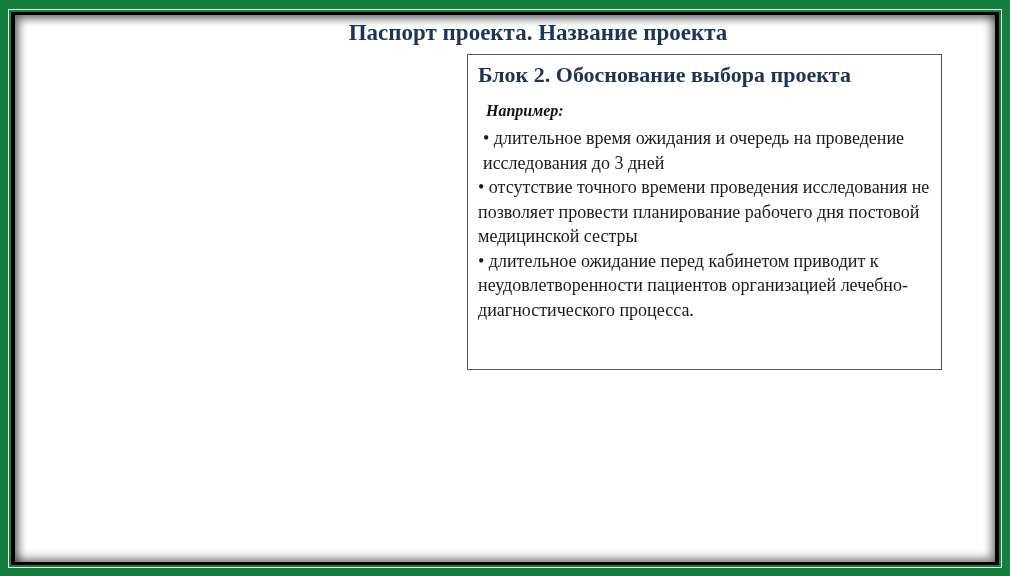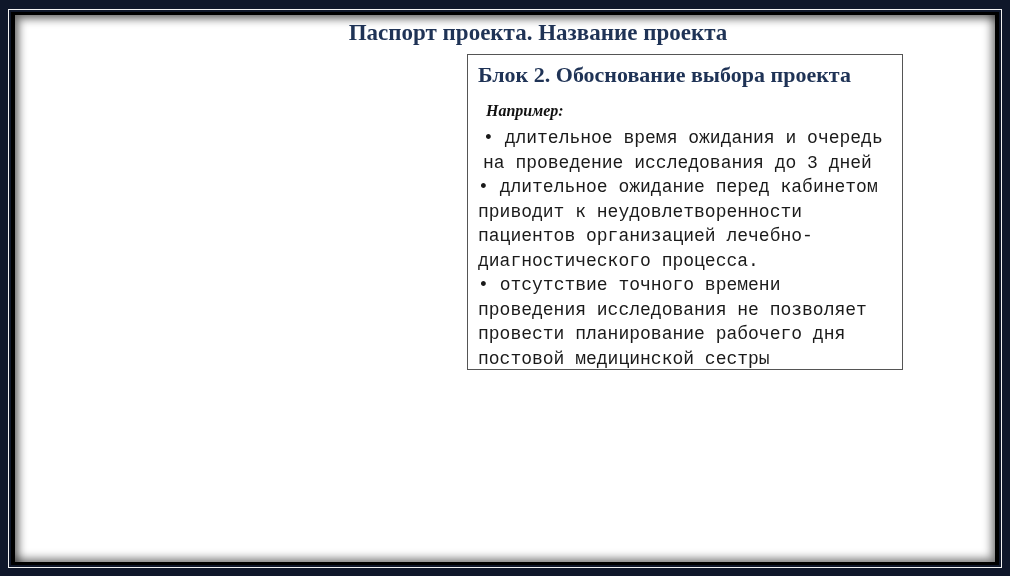--- a/index.html
+++ b/index.html
@@ -7,21 +7,21 @@
       padding: 0;
       width: 1010px;
       height: 576px;
       overflow: hidden;
       background: #000000;
     }
     .slide-frame {
       position: absolute;
       left: 0; top: 0;
       width: 1010px; height: 576px;
-      background: #0f172a;
+      background: #15803d;
     }
     .white-rule {
       position: absolute;
       left: 8px; top: 9px;
       width: 994px; height: 559px;
       border: 1px solid #f2f2f2;
       box-sizing: border-box;
     }
     .inner-border {
       position: absolute;
@@ -44,21 +44,21 @@
       font-family: "Liberation Serif", "DejaVu Serif", serif;
       font-weight: bold;
       font-size: 23px;
       line-height: 30px;
       color: #1f3356;
       margin: 0;
     }
     .block-box {
       position: absolute;
       left: 452px; top: 39px;
-      width: 436px; height: 316px;
+      width: 475px; height: 316px;
       border: 1px solid #555555;
       box-sizing: border-box;
       background: #ffffff;
       padding: 6px 10px 0 10px;
     }
     .block-title {
       font-family: "Liberation Serif", "DejaVu Serif", serif;
       font-weight: bold;
       font-size: 22px;
       line-height: 28px;
@@ -68,21 +68,21 @@
     .block-example {
       font-family: "Liberation Serif", "DejaVu Serif", serif;
       font-weight: bold;
       font-style: italic;
       font-size: 16px;
       line-height: 20px;
       color: #111111;
       margin: 0 0 5px 8px;
     }
     .bullet-list {
-      font-family: Liberation Mono, monospace;
+      font-family: Liberation Serif, serif;
       font-size: 18px;
       line-height: 24.5px;
       color: #1a1a1a;
       margin: 0;
       padding: 0;
       list-style: none;
     }
     .bullet-item { margin: 0; padding: 0; }
     .bullet-item.first { padding-left: 5px; }
   </style>
@@ -94,19 +94,19 @@
   <div class="inner-border"></div>
   <div class="content">
 
     <h1 class="slide-title">Паспорт проекта. Название проекта</h1>
 
     <div class="block-box">
       <h2 class="block-title">Блок 2. Обоснование выбора проекта</h2>
       <p class="block-example">Например:</p>
       <ul class="bullet-list">
         <li class="bullet-item first"><span>•</span> <span>длительное время ожидания и очередь на проведение исследования до 3 дней</span></li>
+        <li class="bullet-item"><span>•</span> <span>отсутствие точного времени проведения исследования не позволяет провести планирование рабочего дня постовой медицинской сестры</span></li>
         <li class="bullet-item"><span>•</span> <span>длительное ожидание перед кабинетом приводит к неудовлетворенности пациентов организацией лечебно-диагностического процесса.</span></li>
-        <li class="bullet-item"><span>•</span> <span>отсутствие точного времени проведения исследования не позволяет провести планирование рабочего дня постовой медицинской сестры</span></li>
       </ul>
     </div>
 
   </div>
 </div>
 
 </body></html>

